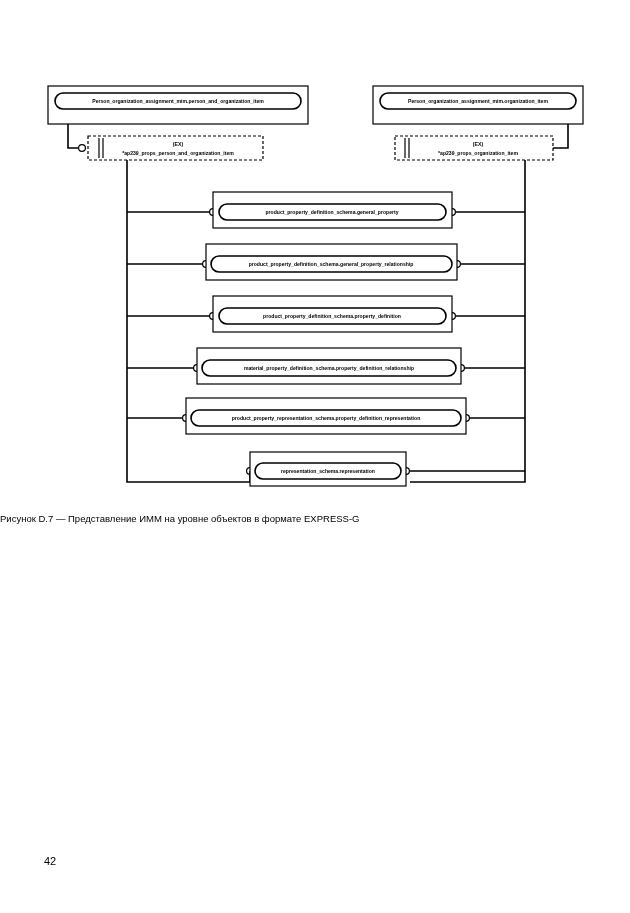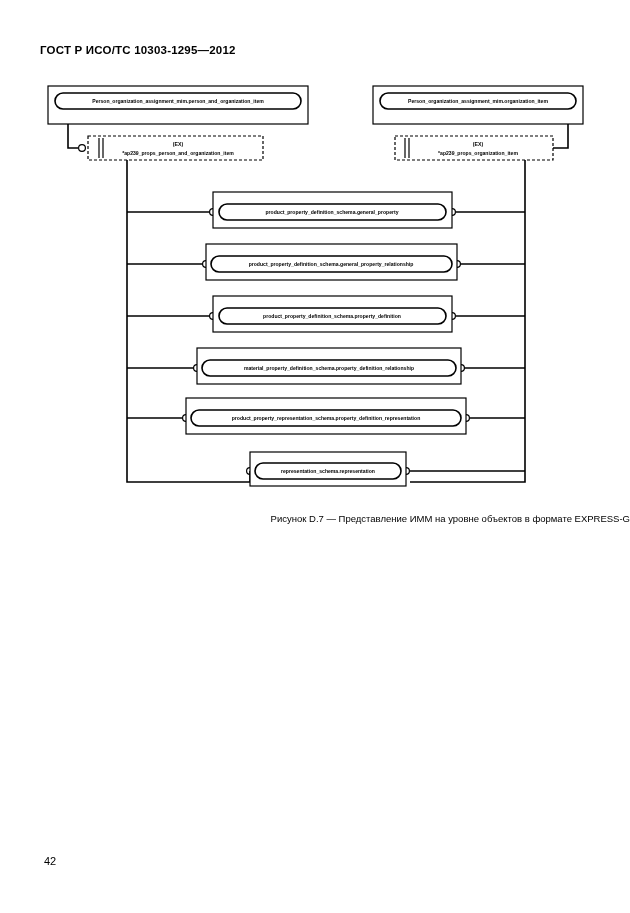--- a/index.html
+++ b/index.html
@@ -39,21 +39,21 @@
     left: 0;
     top: 78px;
     width: 630px;
     height: 420px;
   }
   .caption {
     position: absolute;
     left: 0;
     top: 512px;
     width: 630px;
-    text-align: right;
+    text-align: left;
     font-size: 9.5px;
     line-height: 13px;
   }
   .caption .line2 { display: block; }
 
   svg.diagram { display: block; }
 
   
   .ent-label {
     font-family: "Liberation Sans", sans-serif;
@@ -73,21 +73,20 @@
     font-size: 5.2px;
     font-weight: bold;
     text-anchor: middle;
   }
 </style>
 </head>
 <body>
 
 <div class="page">
 
-  <div class="doc-header">ГОСТ Р ИСО/ТС 10303-1295—2012</div>
 
   <div class="figure-wrap">
     <svg class="diagram" width="630" height="420" viewBox="0 0 630 420">
 
       <g>
         <rect x="48" y="8" width="260" height="38" fill="#ffffff" stroke="#000000" stroke-width="1.2"></rect>
         <rect x="55" y="15" width="246" height="16" rx="8" ry="8" fill="#ffffff" stroke="#000000" stroke-width="1.6"></rect>
         <text class="ent-label" x="178" y="23.5">Person_organization_assignment_mim.person_and_organization_item</text>
       </g>
 

